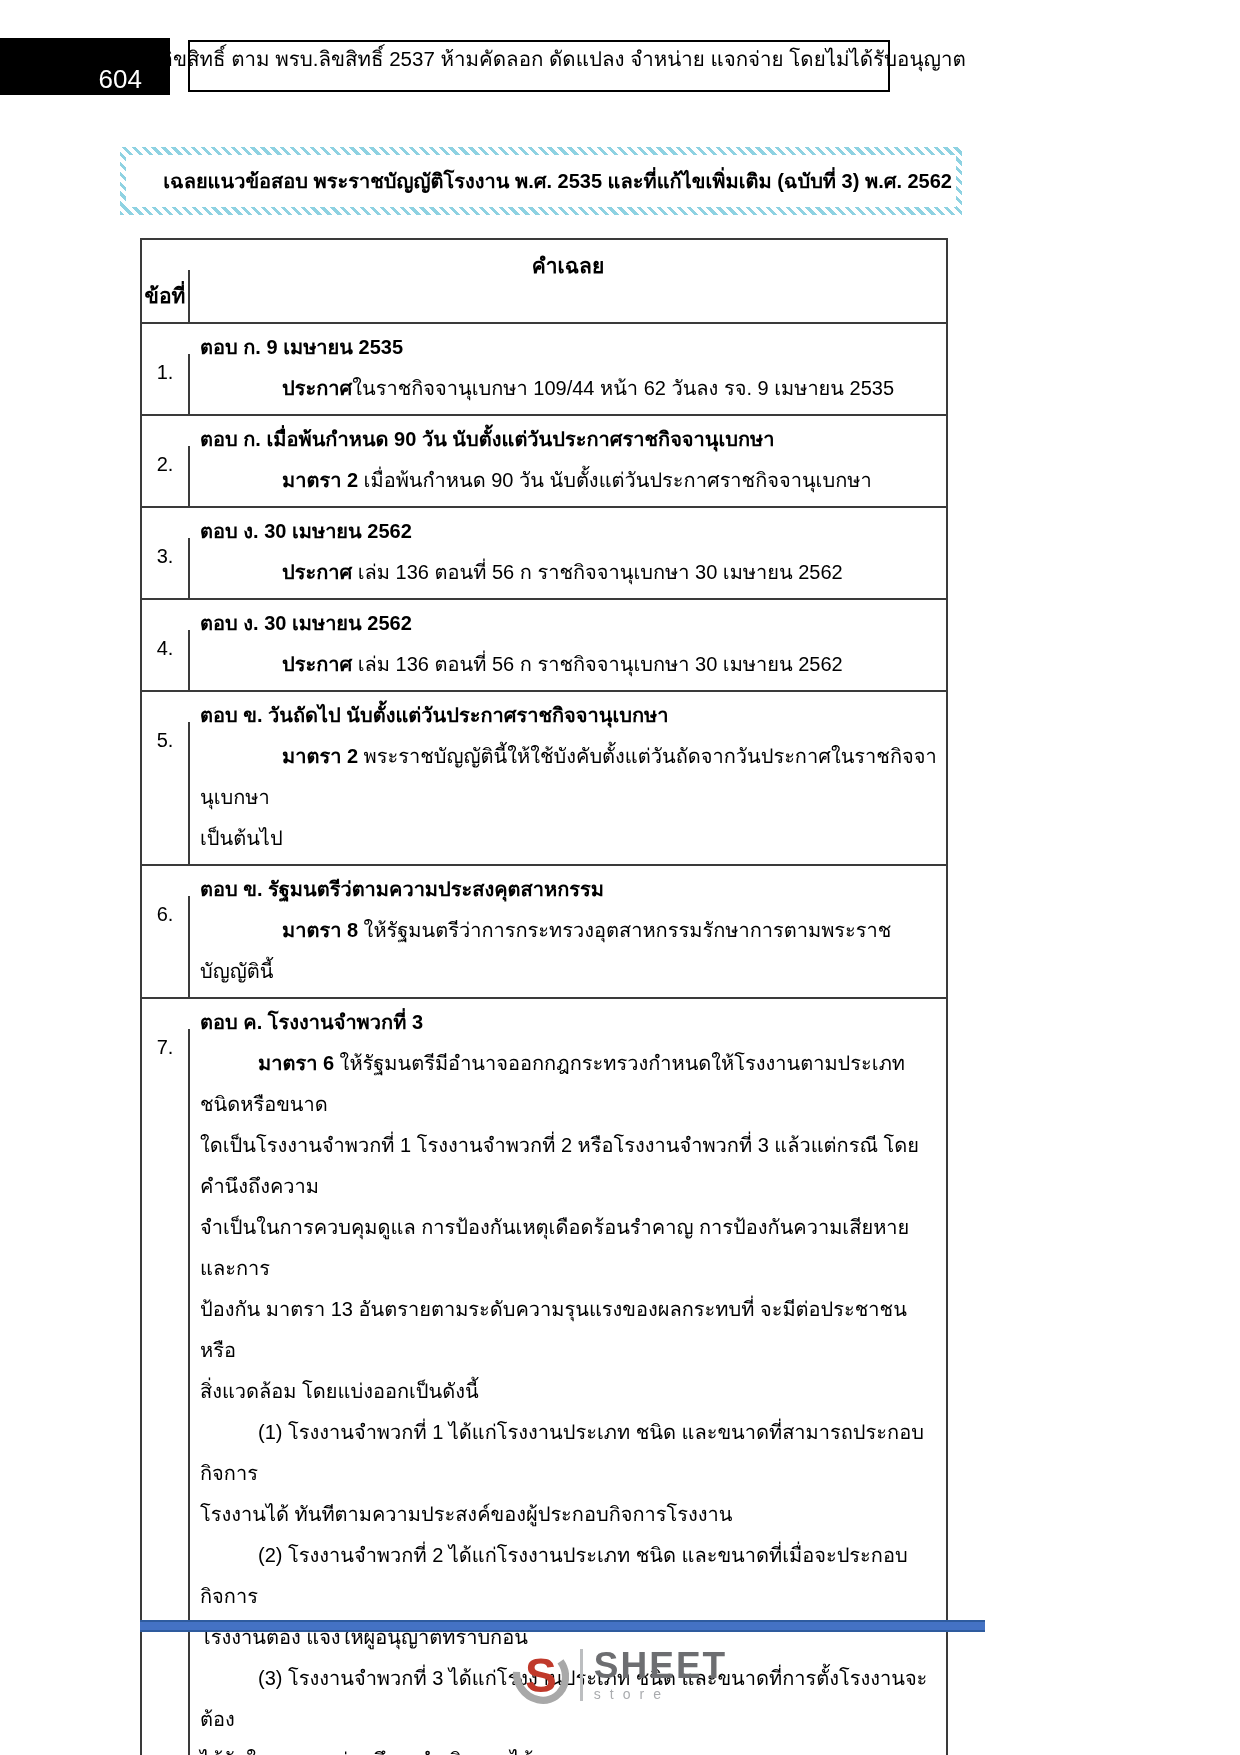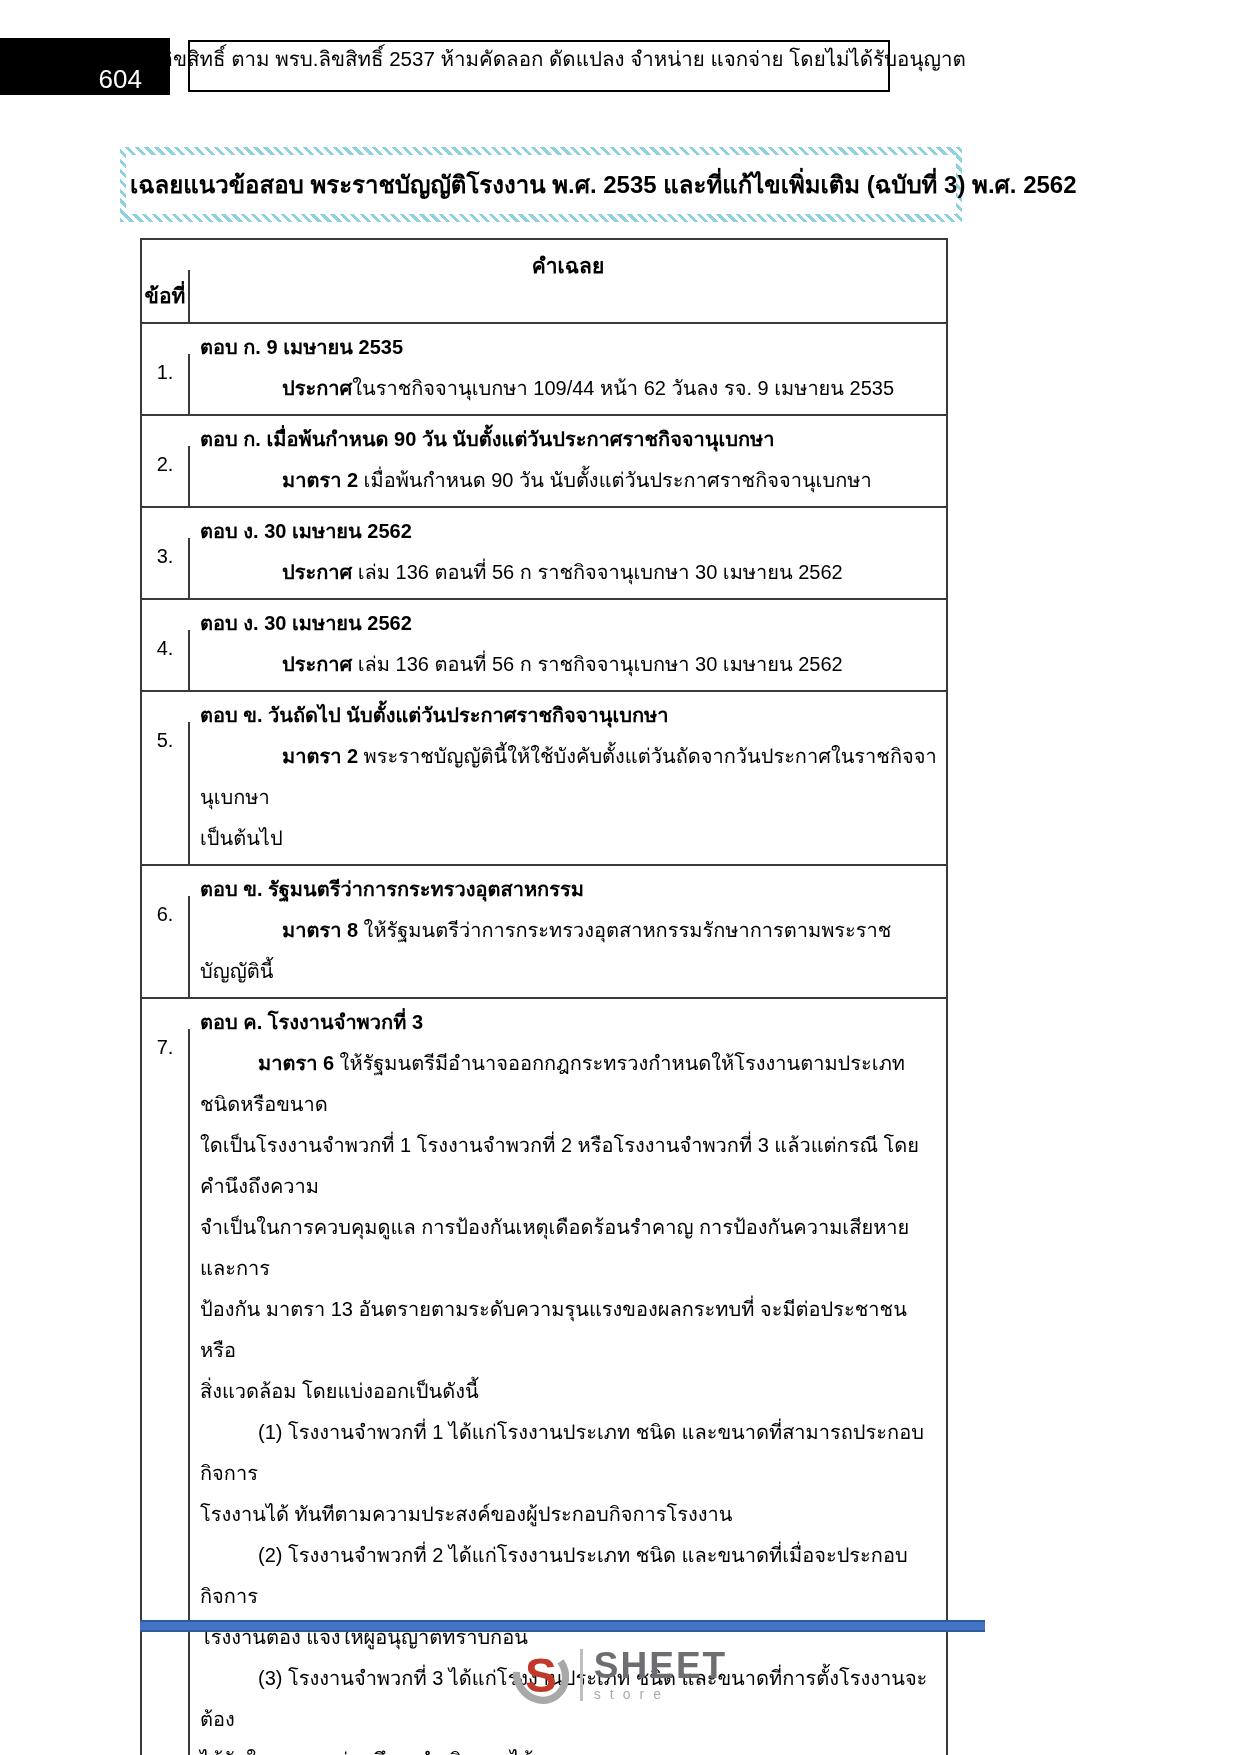--- a/index.html
+++ b/index.html
@@ -20,22 +20,22 @@
     display:flex; align-items:flex-start; justify-content:center;
     font-size:20.5px; white-space:nowrap;
   }
 
   
   .banner {
     position:absolute; left:120px; top:147px; width:842px; box-sizing:border-box;
     padding:8px 6px; background:repeating-linear-gradient(45deg,#8ed2e2 0 3px,#ffffff 3px 7px);
   }
   .banner-inner {
-    background:#fff; padding:10px 4px; text-align:center;
-    font-weight:bold; font-size:24px; white-space:nowrap;
+    background:#fff; padding:10px 4px; text-align:right;
+    font-weight:bold; font-size:20px; white-space:nowrap;
   }
 
   
   .tbl {
     position:absolute; left:140px; top:238px; width:808px;
     border:2px solid #3a3a3a; box-sizing:border-box; background:#fff;
   }
   .trow { display:grid; grid-template-columns:48px 1fr; border-top:2px solid #3a3a3a; }
   .trow:first-child { border-top:none; }
   .cell-no {
@@ -124,21 +124,21 @@
       <div class="cell-ans">
         <div class="line ansline">ตอบ ข. วันถัดไป นับตั้งแต่วันประกาศราชกิจจานุเบกษา</div>
         <div class="line ind1"><b>มาตรา 2</b><span> พระราชบัญญัตินี้ให้ใช้บังคับตั้งแต่วันถัดจากวันประกาศในราชกิจจานุเบกษา</span></div>
         <div class="line">เป็นต้นไป</div>
       </div>
     </div>
 
     <div class="trow">
       <div class="cell-no">6.</div>
       <div class="cell-ans">
-        <div class="line ansline">ตอบ ข. รัฐมนตรีว่าการกระทรวงอุตสาหกรรม</div>
+        <div class="line ansline">ตอบ ข. รัฐมนตรีว่ตามความประสงคุตสาหกรรม</div>
         <div class="line ind1"><b>มาตรา 8</b><span> ให้รัฐมนตรีว่าการกระทรวงอุตสาหกรรมรักษาการตามพระราชบัญญัตินี้</span></div>
       </div>
     </div>
 
     <div class="trow">
       <div class="cell-no">7.</div>
       <div class="cell-ans">
         <div class="line ansline">ตอบ ค. โรงงานจำพวกที่ 3</div>
         <div class="line ind2"><b>มาตรา 6</b><span> ให้รัฐมนตรีมีอำนาจออกกฎกระทรวงกำหนดให้โรงงานตามประเภทชนิดหรือขนาด</span></div>
         <div class="line">ใดเป็นโรงงานจำพวกที่ 1 โรงงานจำพวกที่ 2 หรือโรงงานจำพวกที่ 3 แล้วแต่กรณี โดยคำนึงถึงความ</div>

